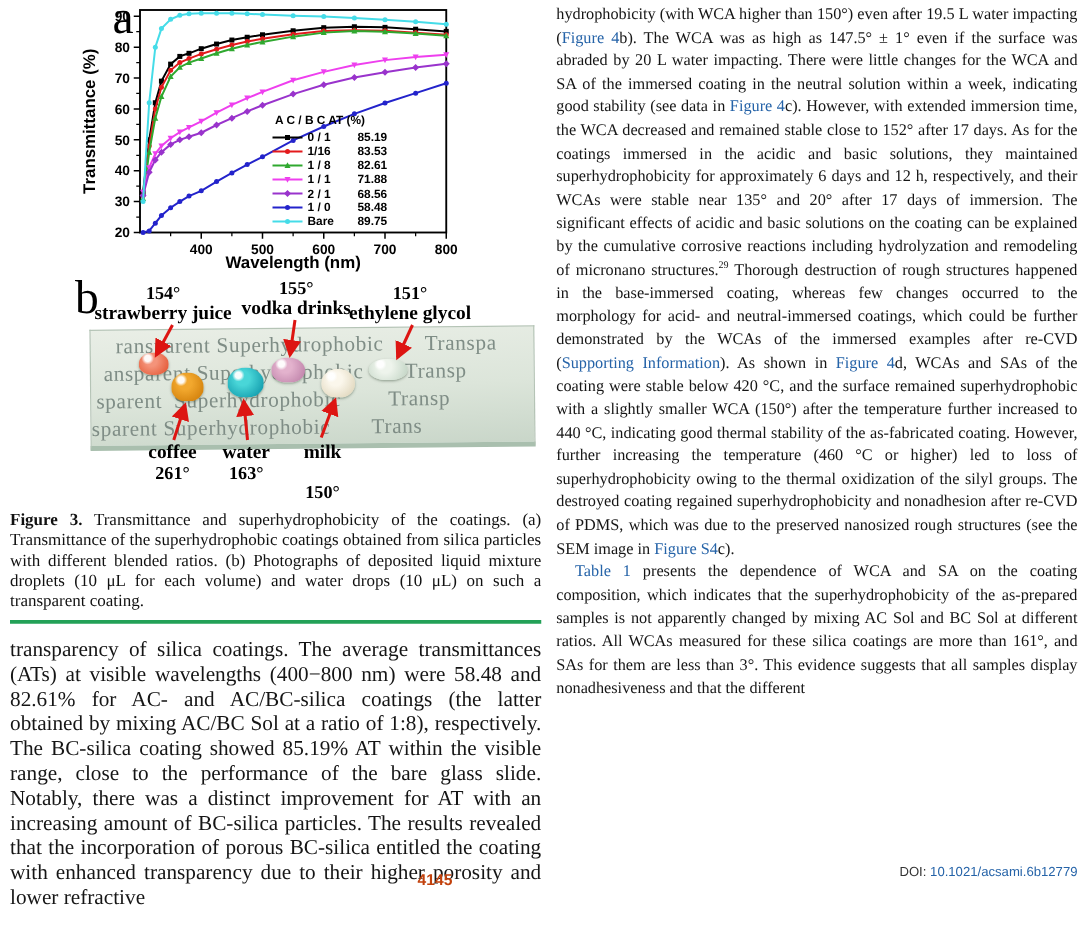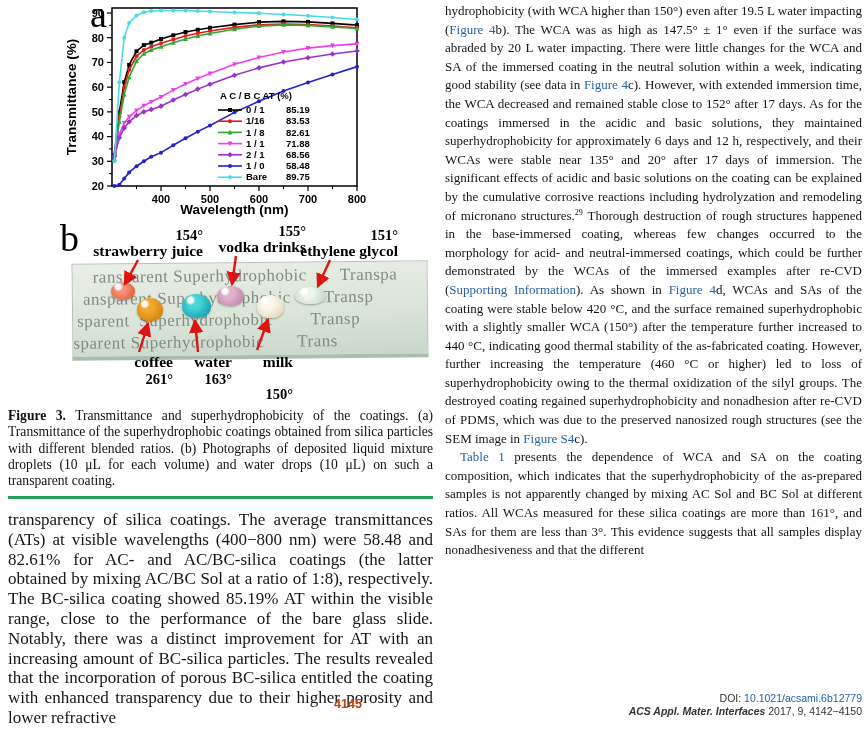--- a/index.html
+++ b/index.html
@@ -14,21 +14,21 @@
   .panel-label{position:absolute;font-family:"Liberation Serif",serif;font-size:38px;color:#000;}
   .label-a{left:82px;top:-8px;}
   #panel-a-chart{position:absolute;left:55px;top:0;}
   #panel-a-chart .tick{font:bold 11px "Liberation Sans",sans-serif;fill:#000;}
   #panel-a-chart .axis-label{font:bold 13.5px "Liberation Sans",sans-serif;fill:#000;}
   #panel-a-chart .legend-hd,#panel-a-chart .legend-txt{font:bold 9.5px "Liberation Sans",sans-serif;fill:#000;}
 
   
   .panel-b{position:relative;height:178px;}
   .label-b{left:52px;top:-10px;}
-  .drop-label{position:absolute;text-align:right;font-weight:bold;font-size:15.5px;line-height:15px;color:#000;}
+  .drop-label{position:absolute;text-align:center;font-weight:bold;font-size:15.5px;line-height:15px;color:#000;}
   .drop-label .angle{font-size:14.5px;}
   .slide-photo{position:absolute;left:64px;top:36px;width:354px;height:92px;
       background:linear-gradient(177deg,#e9eee6 0%,#dce5da 55%,#c9d6c9 100%);
       border:1px solid #b5c4b6;border-bottom:4px solid #a9bfae;
       transform:rotate(-0.6deg);overflow:hidden;}
   .slide-text{position:absolute;left:0;width:100%;white-space:pre;overflow:hidden;
       font-family:"Liberation Serif",serif;font-size:17px;letter-spacing:.5px;color:#7f8d86;}
   .droplet{position:absolute;border-radius:50% 50% 46% 46%;}
   #panel-b-arrows{position:absolute;left:0;top:0;pointer-events:none;}
   #panel-b-arrows line{stroke:var(--arrow-color,#dd1512);stroke-width:2.4;}
@@ -336,17 +336,14 @@
   <div class="col col-right">
     <div class="body-par par1"><span>hydrophobicity (with WCA higher than 150°) even after 19.5 L water impacting (</span><span class="link" style="color: rgb(37, 99, 168);">Figure 4</span><span>b). The WCA was as high as 147.5° ± 1° even if the surface was abraded by 20 L water impacting. There were little changes for the WCA and SA of the immersed coating in the neutral solution within a week, indicating good stability (see data in </span><span class="link" style="color: rgb(37, 99, 168);">Figure 4</span><span>c). However, with extended immersion time, the WCA decreased and remained stable close to 152° after 17 days. As for the coatings immersed in the acidic and basic solutions, they maintained superhydrophobicity for approximately 6 days and 12 h, respectively, and their WCAs were stable near 135° and 20° after 17 days of immersion. The significant effects of acidic and basic solutions on the coating can be explained by the cumulative corrosive reactions including hydrolyzation and remodeling of micronano structures.</span><sup>29</sup><span> Thorough destruction of rough structures happened in the base-immersed coating, whereas few changes occurred to the morphology for acid- and neutral-immersed coatings, which could be further demonstrated by the WCAs of the immersed examples after re-CVD (</span><span class="link" style="color: rgb(37, 99, 168);">Supporting Information</span><span>). As shown in </span><span class="link" style="color: rgb(37, 99, 168);">Figure 4</span><span>d, WCAs and SAs of the coating were stable below 420 °C, and the surface remained superhydrophobic with a slightly smaller WCA (150°) after the temperature further increased to 440 °C, indicating good thermal stability of the as-fabricated coating. However, further increasing the temperature (460 °C or higher) led to loss of superhydrophobicity owing to the thermal oxidization of the silyl groups. The destroyed coating regained superhydrophobicity and nonadhesion after re-CVD of PDMS, which was due to the preserved nanosized rough structures (see the SEM image in </span><span class="link" style="color: rgb(37, 99, 168);">Figure S4</span><span>c).</span></div>
     <div class="body-par par2"><span class="link" style="color: rgb(37, 99, 168);">Table 1</span><span> presents the dependence of WCA and SA on the coating composition, which indicates that the superhydrophobicity of the as-prepared samples is not apparently changed by mixing AC Sol and BC Sol at different ratios. All WCAs measured for these silica coatings are more than 161°, and SAs for them are less than 3°. This evidence suggests that all samples display nonadhesiveness and that the different</span></div>
   </div>
 
   <div class="footer-page-num">4145</div>
   <div class="footer-doi">
     <div>
       <span>DOI: </span><span class="link" style="color: rgb(37, 99, 168);">10.1021/acsami.6b12779</span>
     </div>
-    <div>
-      <span class="jrnl">ACS Appl. Mater. Interfaces</span><span> 2017, 9, 4142−4150</span>
-    </div>
   </div>
 </div>
 
 </body></html>

